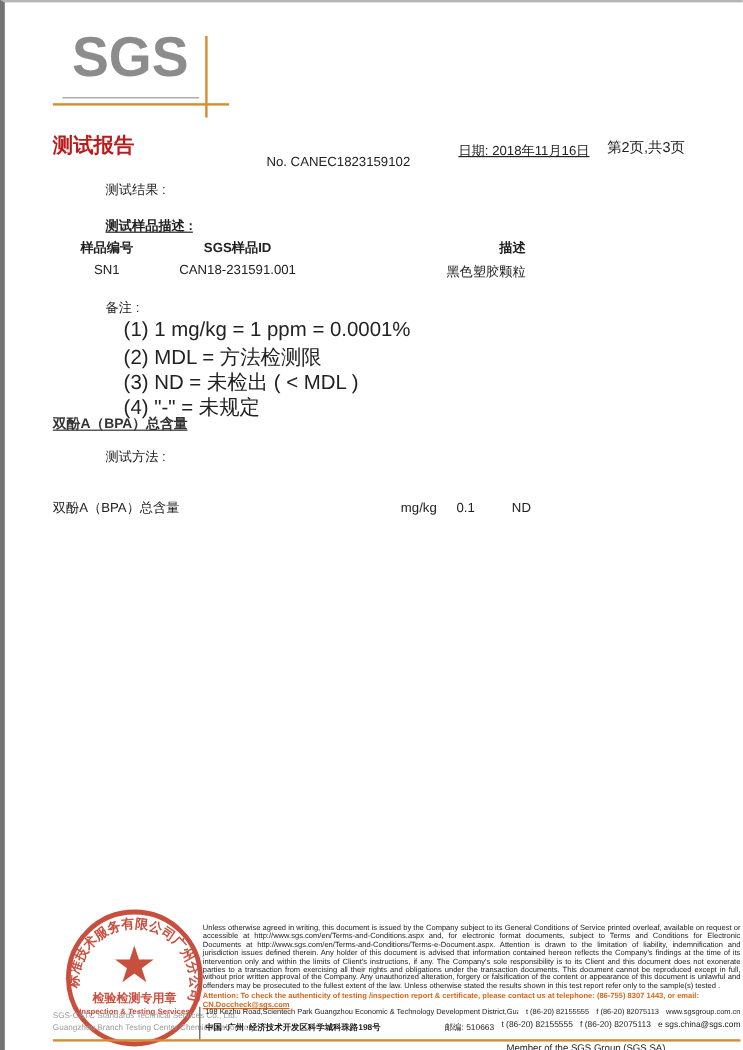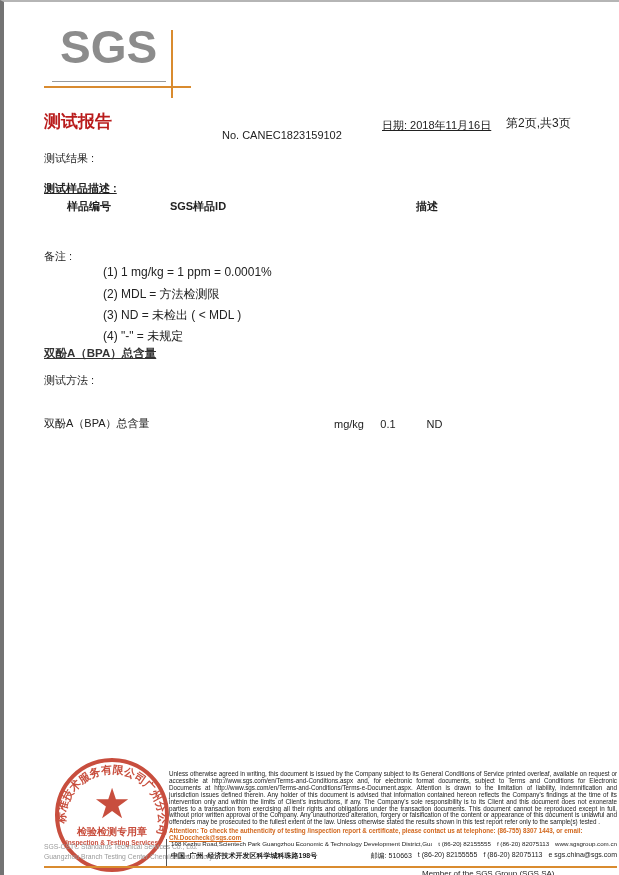--- a/index.html
+++ b/index.html
@@ -17,35 +17,35 @@
   .logo-ul-gray { position:absolute; left:48px; top:79px; width:114px; height:1px; background:#9a9a9a; }
   .logo-h-orange { position:absolute; left:40px; top:84px; width:147px; height:2px; background:#d98b2f; }
   .logo-v-orange { position:absolute; left:167px; top:28px; width:2px; height:68px; background:#d98b2f; }
 
   
   .hdr-title { left:40px; top:108px; font-size:17px; font-weight:bold; color:#b91c1c; }
   .hdr-no    { left:218px; top:107px; font-size:11px; color:#222;margin-top:20px; }
   .hdr-date  { left:378px; top:116px; font-size:11px; color:#222;text-decoration:underline; }
   .hdr-page  { left:502px; top:113px; font-size:12px; color:#222; }
 
-  .body-txt { font-size:11px; color:#222; }
+  .body-txt { font-size:11px; color:#222;margin-left:44px; }
   .bold { font-weight:bold; }
   .undl { text-decoration:underline; }
 
   .results-label { left:40px; top:149px; }
   .sample-heading { left:40px; top:179px; }
 
   .sample-table { left:40px; top:195px; border-collapse:collapse; }
   .sample-table td { font-size:11px; color:#222; padding:2px 0 3px 0; vertical-align:top; }
   .sample-table .c1 { width:90px;  text-align:center; }
   .sample-table .c2 { width:128px; text-align:center; }
   .sample-table .c3 { width:160px; text-align:right; padding-left:16px; }
 
   .remarks-label { left:40px; top:247px; }
-  .remark-item { left:99px; font-size:12px; color:#222; }
+  .remark-item { left:99px; font-size:17px; color:#222; }
 
   .bpa-heading { left:40px; top:344px; font-size:11.5px; }
 
   .method-label { left:40px; top:371px; }
   .method-text { left:113px; top:371px; width:480px; font-size:11px; color:#222;
     line-height:21px; text-align:justify; }
 
   .result-table { left:40px; top:412px; border-collapse:collapse; }
   .result-table td { font-size:11px; color:#222; padding:2px 0 3px 0; }
   .result-table .i  { width:285px; text-align:left; }
@@ -96,20 +96,25 @@
 
   <div class="abs body-txt results-label">测试结果 :</div>
 
   <div class="abs body-txt bold undl sample-heading">测试样品描述 :</div>
   <table class="abs sample-table">
     <tbody>
         <tr>
       <td class="c1 bold">样品编号</td>
       <td class="c2 bold">SGS样品ID</td>
       <td class="c3 bold">描述</td>
+    </tr>
+    <tr>
+      <td class="c1">SN1</td>
+      <td class="c2">CAN18-231591.001</td>
+      <td class="c3">黑色塑胶颗粒</td>
     </tr>
   </tbody>
     </table>
 
   <div class="abs body-txt remarks-label">备注 :</div>
   <div class="abs remark-item" style="top:263px">(1) 1 mg/kg = 1 ppm = 0.0001%</div>
   <div class="abs remark-item" style="top:284px">(2) MDL = 方法检测限</div>
   <div class="abs remark-item" style="top:305px">(3) ND = 未检出 ( &lt; MDL )</div>
   <div class="abs remark-item" style="top:326px">(4) "-" = 未规定</div>
 

